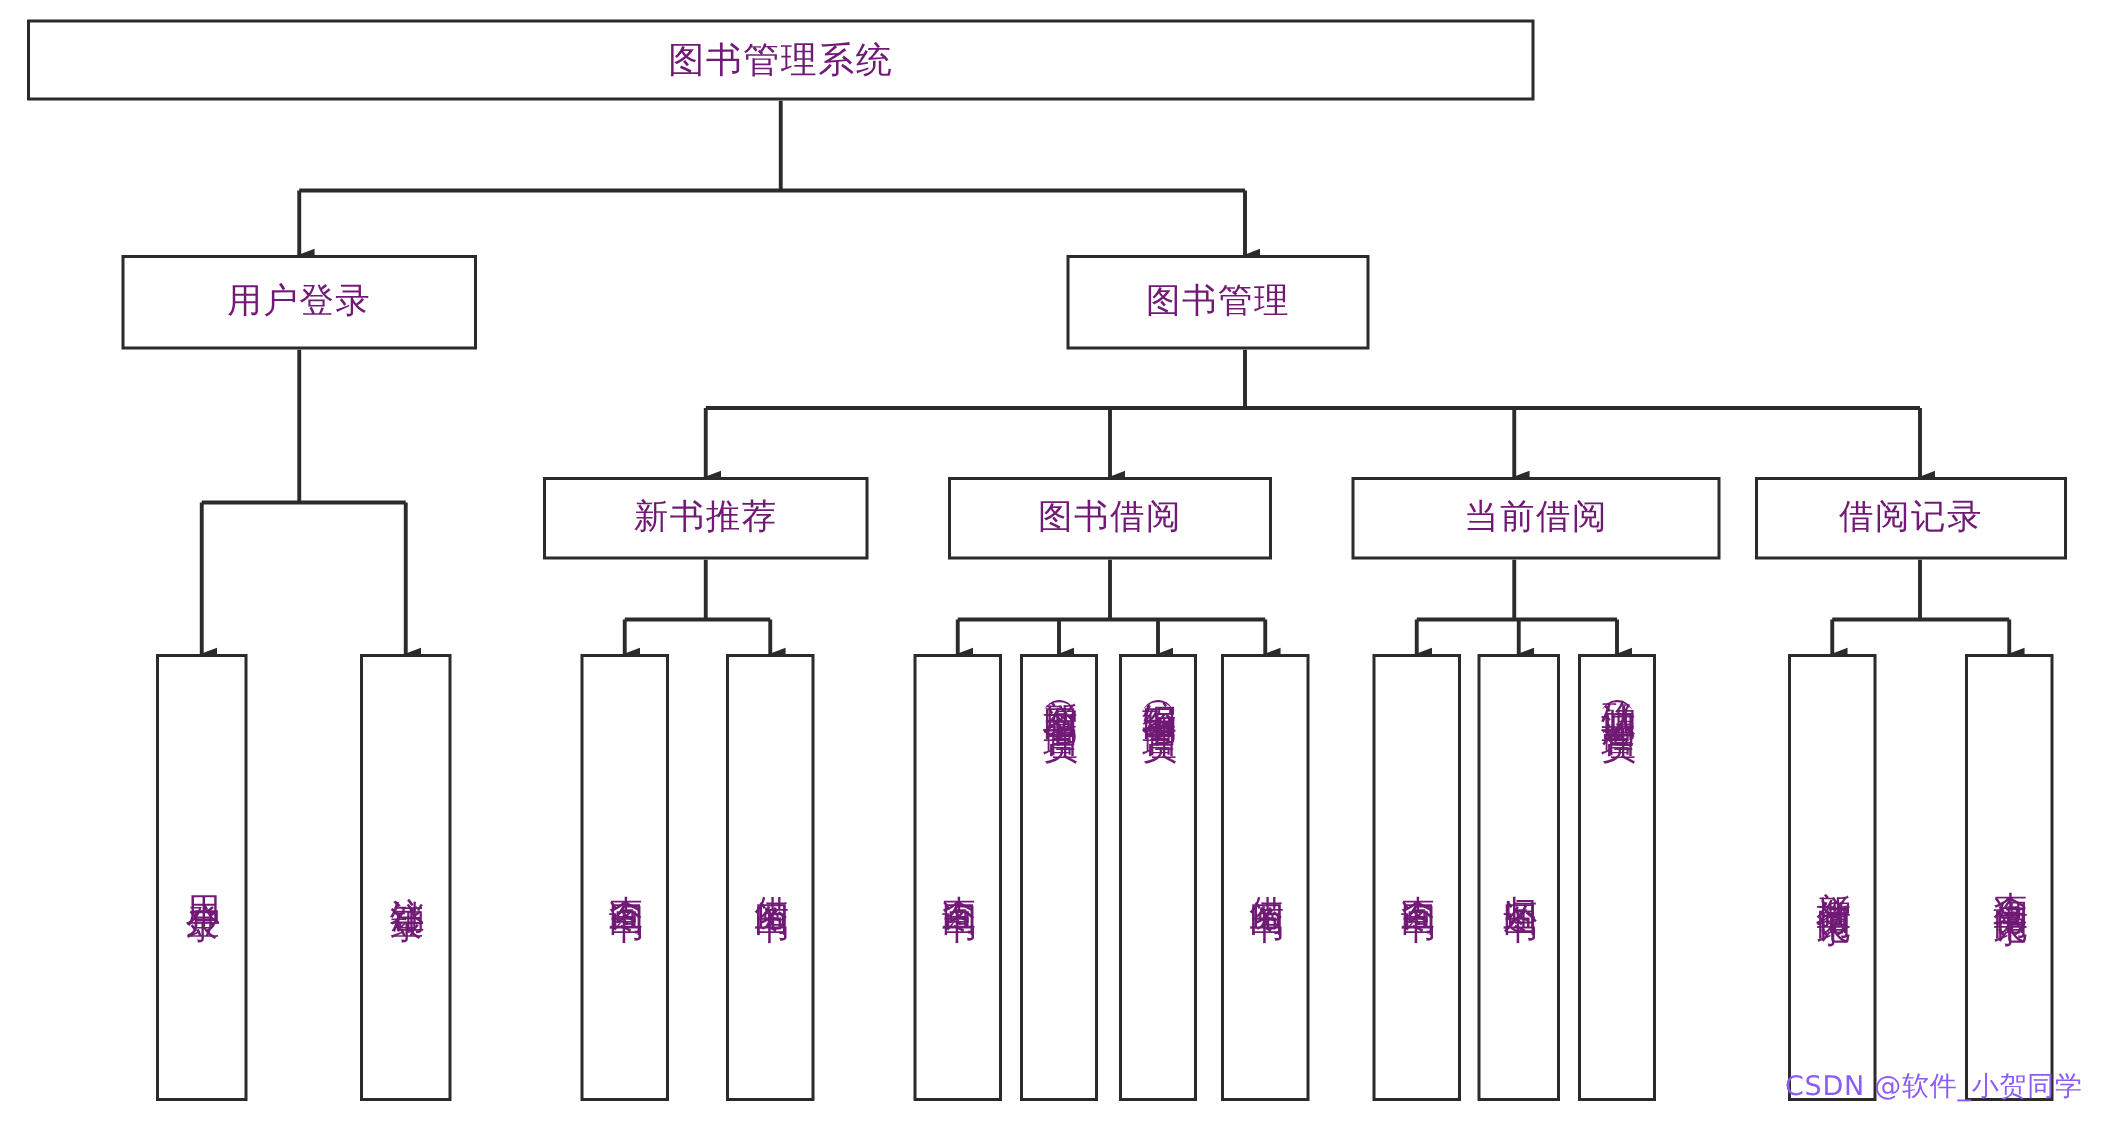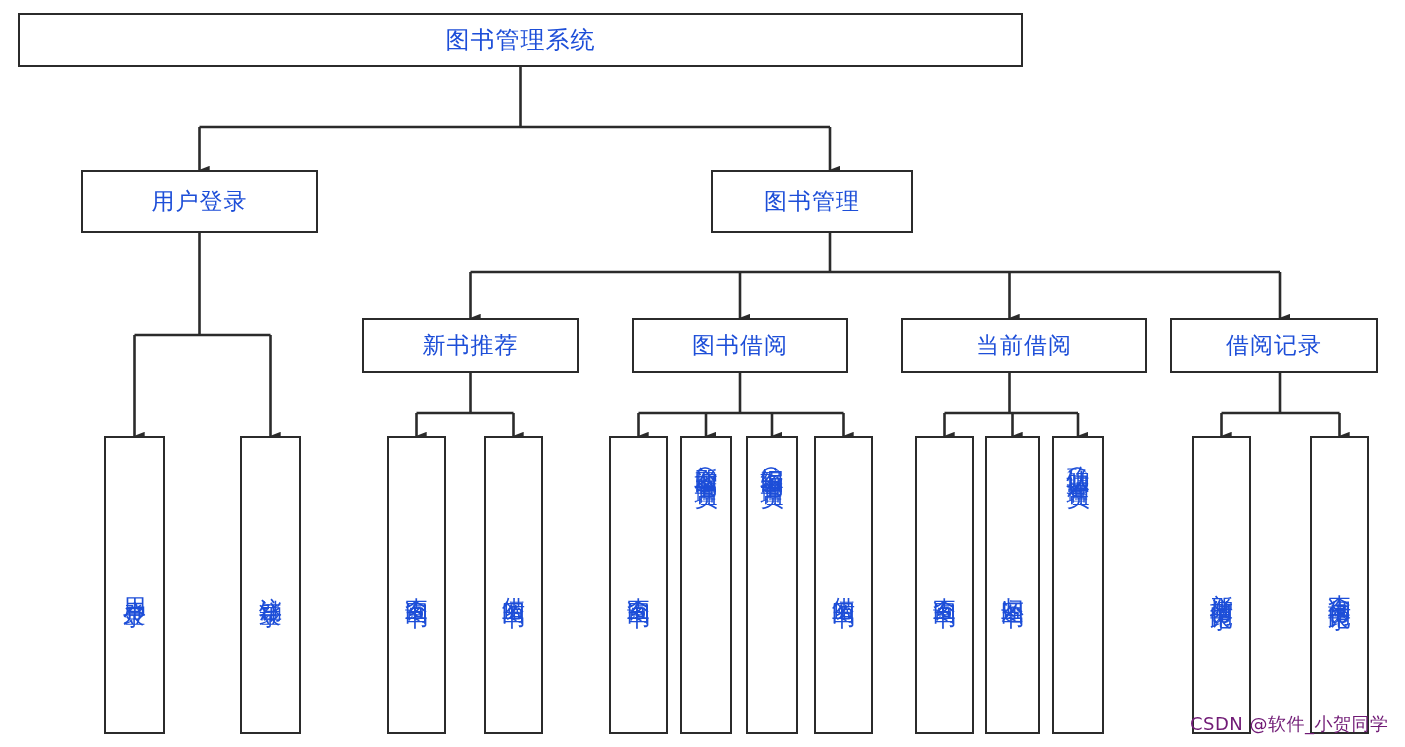--- a/index.html
+++ b/index.html
@@ -26,21 +26,21 @@
     height: 747px;
   }
   .node {
     position: absolute;
     box-sizing: border-box;
     background: #ffffff;
     border: 2.5px solid #2b2b2b;
     display: flex;
     align-items: center;
     justify-content: center;
-    color: #1d4ed8;
+    color: #701a75;
     z-index: 2;
   }
   .node-label {
     display: block;
     text-align: center;
     line-height: 1.18;
     letter-spacing: 1px;
   }
   
   .node.horizontal .node-label {
@@ -65,21 +65,21 @@
   }
   .node.vertical.center-text {
     align-items: center;
     padding-top: 0;
   }
   #watermark {
     position: absolute;
     left: 1190px;
     top: 712px;
     font-size: 18px;
-    color: #701a75;
+    color: #8b5cf6;
     white-space: nowrap;
     z-index: 5;
     letter-spacing: 0.5px;
   }
 </style>
 </head>
 <body>
 
 <div id="diagram-canvas">
 

